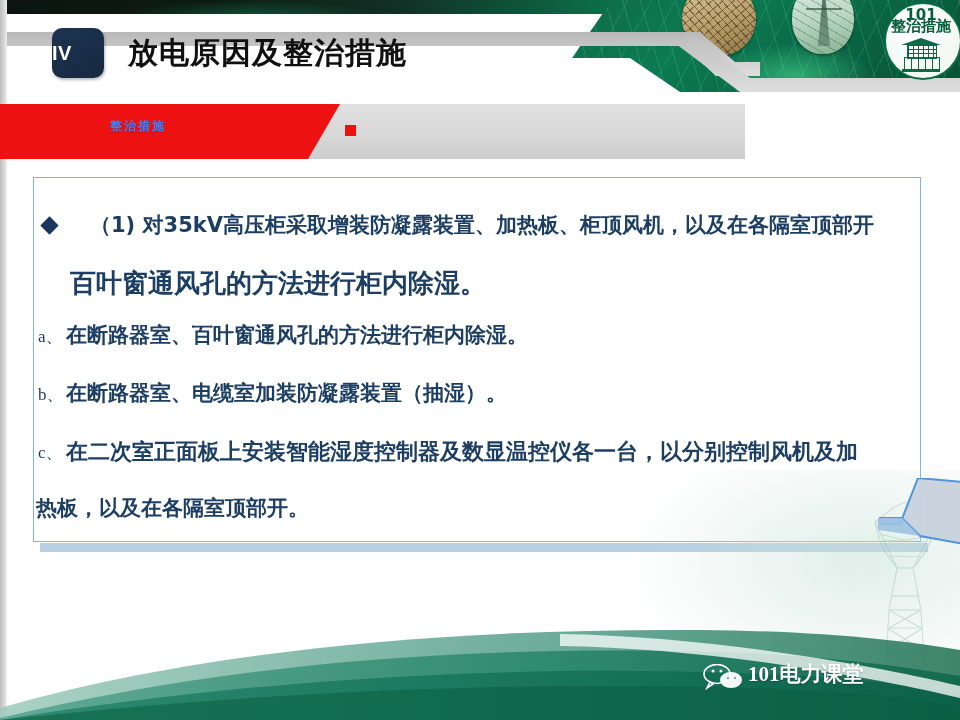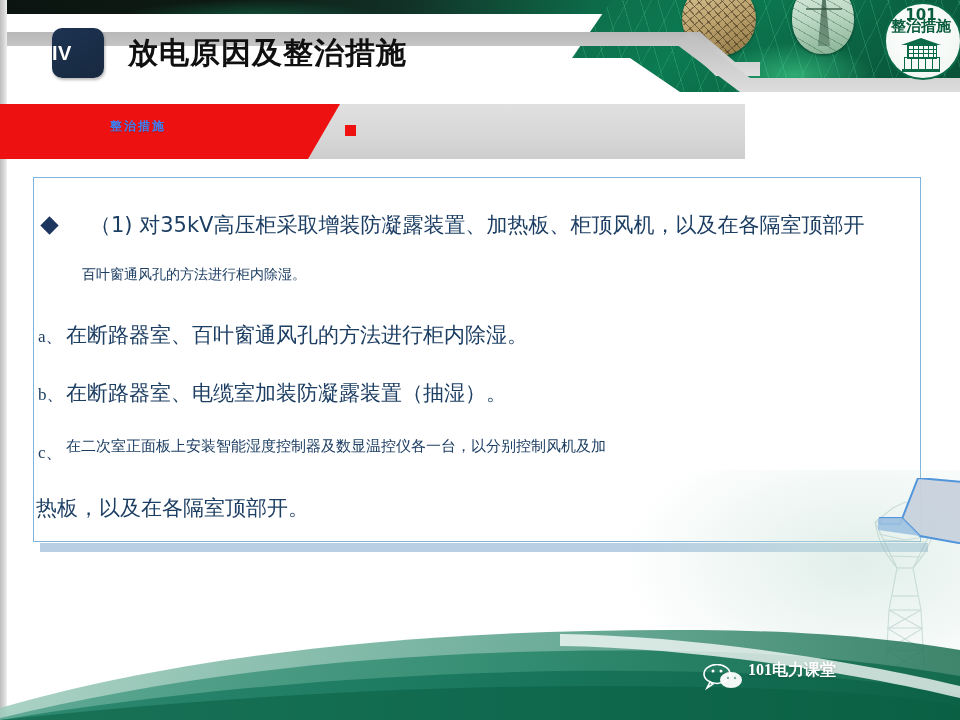--- a/index.html
+++ b/index.html
@@ -98,41 +98,41 @@
   .red-tab-label{position:absolute;left:110px;top:118px;font-size:12px;font-weight:700;color:#3b82f6;
     letter-spacing:2px;text-shadow:0 1px 1px rgba(0,0,0,.2);}
   .band-bullet{position:absolute;left:345px;top:125px;width:11px;height:11px;background:#ef1010;}
 
   
   .content-box{position:absolute;left:33px;top:177px;width:888px;height:365px;
     background:#ffffff;border:1px solid #7fb4de;box-sizing:border-box;}
   .content-shadow{position:absolute;left:40px;top:543px;width:888px;height:9px;
     background:#b8cfe4;}
 
-  .line{position:absolute;color:#1d3e63;white-space:nowrap;font-weight:400;}
+  .line{position:absolute;color:#1d3e63;white-space:nowrap;font-weight:700;}
   .l-cjk{font-family:"DejaVu Sans","Liberation Sans",sans-serif;}
   .diamond{position:absolute;left:43px;top:219px;width:13px;height:13px;background:#1d3660;
     transform:rotate(45deg);}
   .marker{position:absolute;color:#1d3e63;font-family:"Liberation Serif","DejaVu Serif",serif;
     font-size:17px;}
 
   
   .chevron{position:absolute;left:878px;top:478px;width:86px;height:66px;}
   .chevron svg{display:block;}
 
   
   .tower-wm{position:absolute;left:845px;top:500px;width:120px;height:185px;opacity:.5;}
   .wm-haze{position:absolute;left:620px;top:470px;width:340px;height:230px;
     background:radial-gradient(ellipse at 70% 40%,rgba(200,225,215,.55),rgba(255,255,255,0) 70%);}
 
   .waves{position:absolute;left:0;top:600px;width:960px;height:120px;overflow:hidden;}
   .wave{position:absolute;left:0;bottom:0;width:960px;height:130px;}
 
   .wechat-mark{position:absolute;left:748px;top:660px;width:200px;height:34px;color:#ffffff;
-    font-size:16px;font-weight:700;white-space:nowrap;
+    font-size:21px;font-weight:700;white-space:nowrap;
     font-family:"Liberation Serif","DejaVu Serif",serif;
     text-shadow:0 1px 2px rgba(0,0,0,.22);}
   .wechat-icon{position:absolute;left:-46px;top:4px;width:42px;height:26px;}
 </style>
 </head>
 <body>
 
 <div class="slide">
 
   <div class="top-dark"></div>
@@ -175,30 +175,30 @@
   <div class="section-band"></div>
   <div class="red-tab"></div>
   <div class="red-tab-label">整治措施</div>
   <div class="band-bullet"></div>
 
   <div class="content-box"></div>
   <div class="content-shadow"></div>
   <div class="diamond"></div>
 
   <div class="line l-cjk" style="left:90px;top:211px;font-size:21px;">（1) 对35kV高压柜采取增装防凝露装置、加热板、柜顶风机，以及在各隔室顶部开</div>
-  <div class="line l-cjk" style="left:70px;top:266px;font-size:14px;margin-left:12px;">百叶窗通风孔的方法进行柜内除湿。</div>
+  <div class="line l-cjk" style="left:70px;top:266px;font-size:26px;">百叶窗通风孔的方法进行柜内除湿。</div>
 
   <div class="marker" style="left:38px;top:325px;">a、</div>
   <div class="line l-cjk" style="left:66px;top:321px;font-size:21px;">在断路器室、百叶窗通风孔的方法进行柜内除湿。</div>
 
   <div class="marker" style="left:38px;top:383px;">b、</div>
   <div class="line l-cjk" style="left:66px;top:379px;font-size:21px;">在断路器室、电缆室加装防凝露装置（抽湿）。</div>
 
   <div class="marker" style="left:38px;top:441px;">c、</div>
-  <div class="line l-cjk" style="left:66px;top:437px;font-size:15px;">在二次室正面板上安装智能湿度控制器及数显温控仪各一台，以分别控制风机及加</div>
+  <div class="line l-cjk" style="left:66px;top:437px;font-size:22px;">在二次室正面板上安装智能湿度控制器及数显温控仪各一台，以分别控制风机及加</div>
 
   <div class="line l-cjk" style="left:36px;top:494px;font-size:21px;">热板，以及在各隔室顶部开。</div>
 
   <div class="wm-haze"></div>
   <div class="tower-wm">
     <svg width="120" height="185" viewBox="0 0 120 185">
       <g stroke="#8fb3ad" stroke-width="1.1" fill="none" opacity="0.75">
         <path d="M30 22 L48 8 L60 2 L74 10 L90 24"></path>
         <path d="M30 22 C34 46 44 58 52 68"></path>
         <path d="M90 24 C86 48 76 58 68 68"></path>

